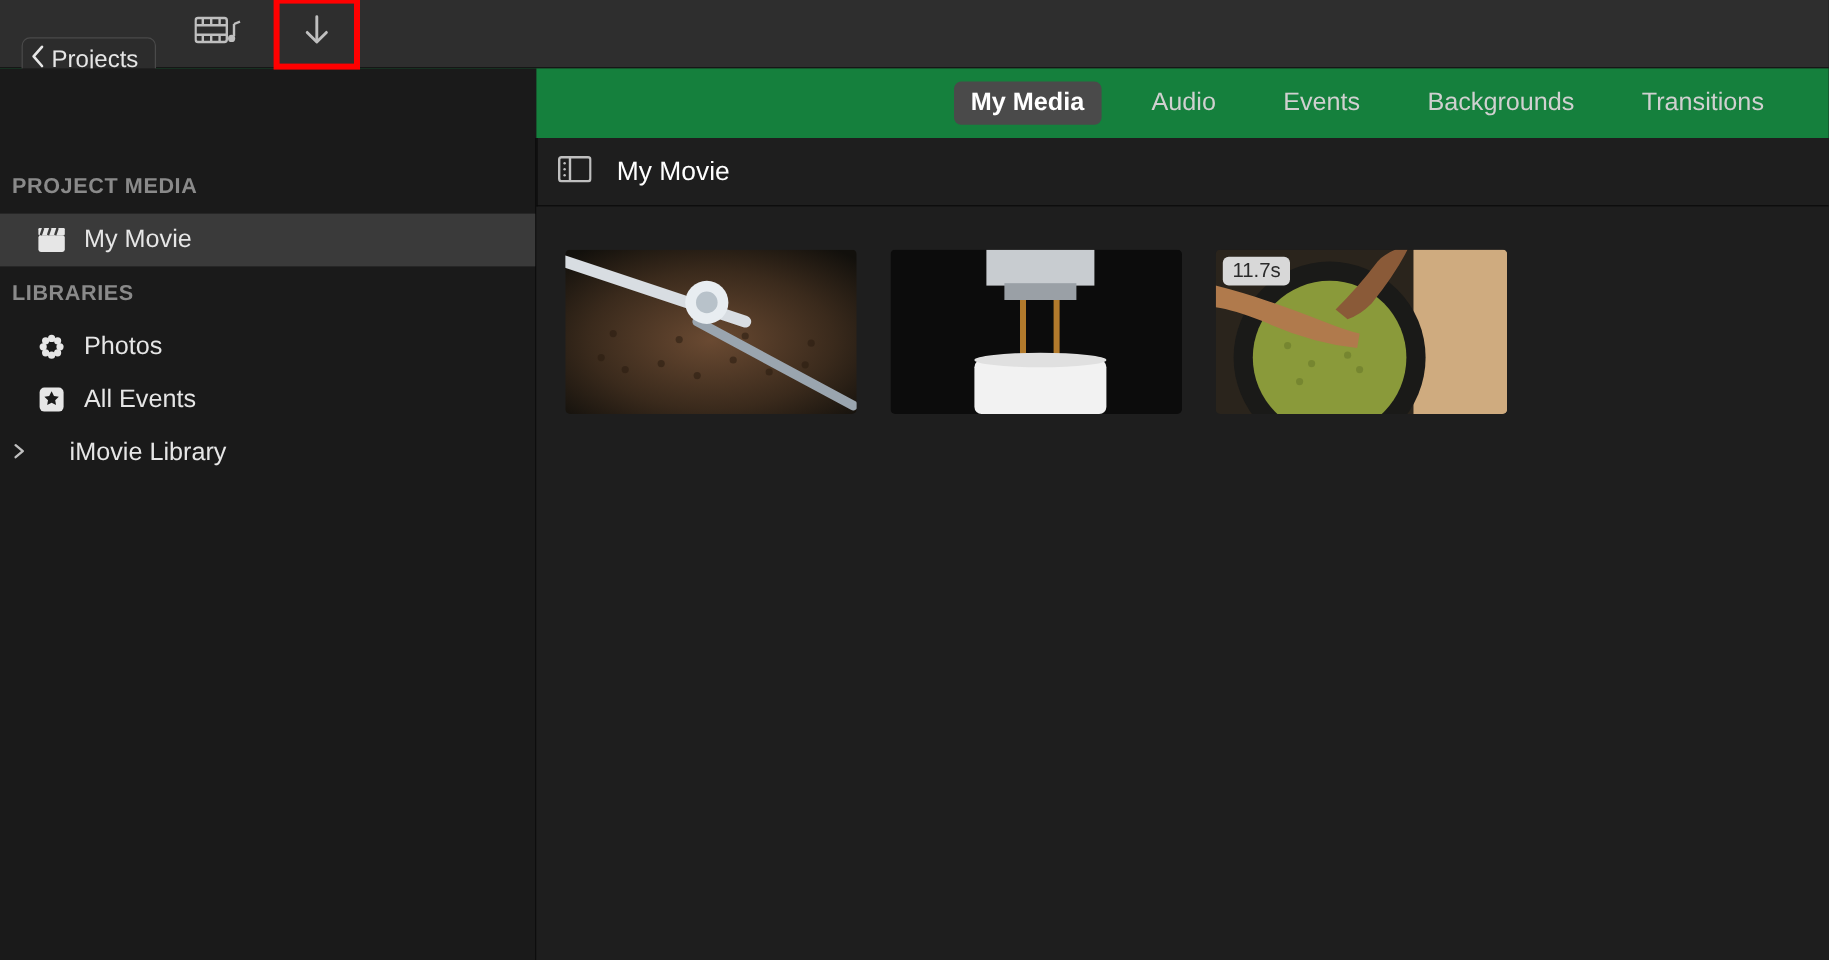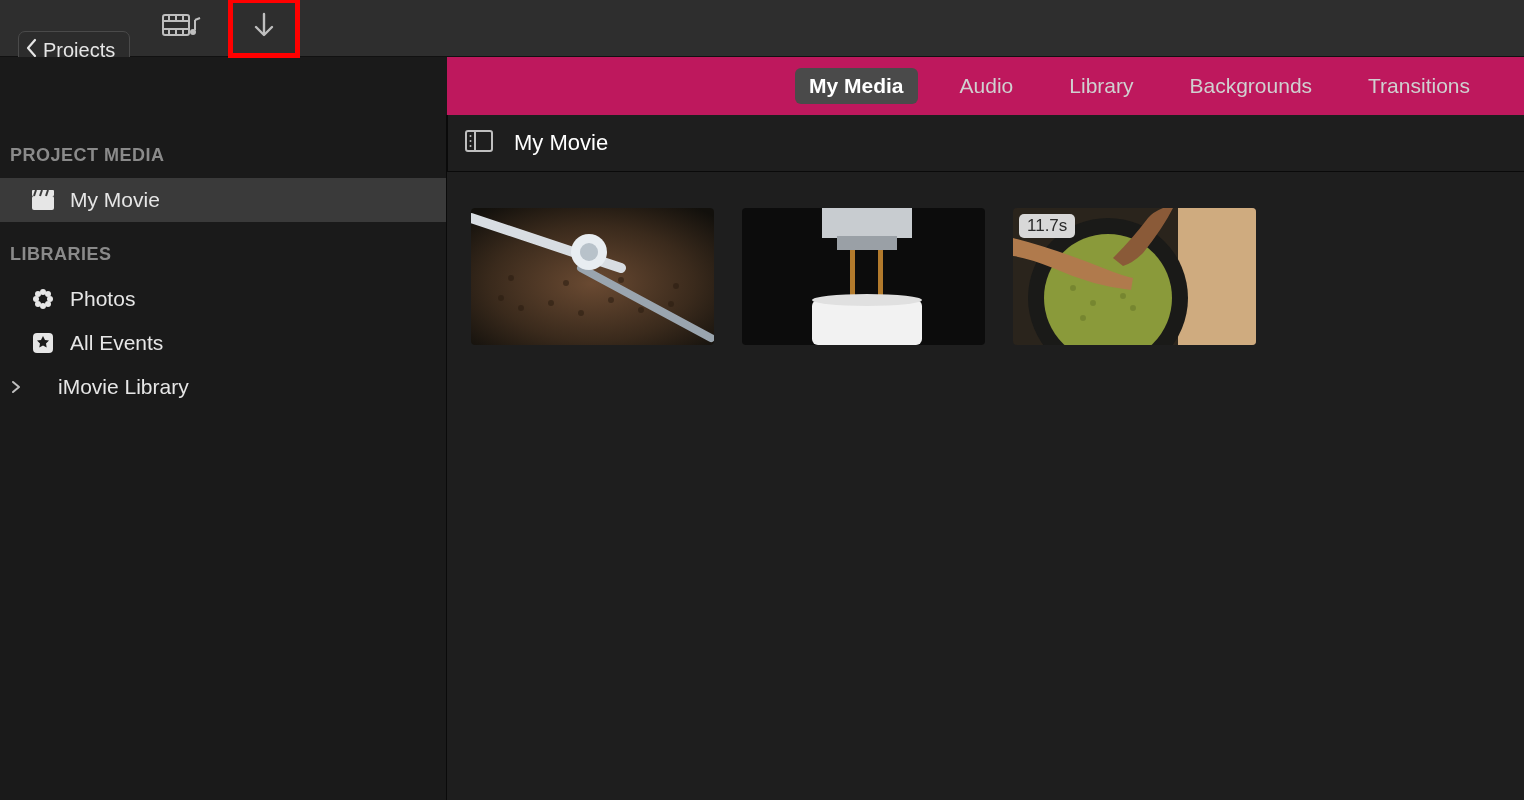--- a/index.html
+++ b/index.html
@@ -45,21 +45,21 @@
     border: 5px solid #ff0000;
     width: 72px; height: 60px;
     margin-left: 26px;
     display: flex; align-items: center; justify-content: center;
     cursor: pointer;
   }
 
   
   .tabstrip {
     height: 58px;
-    background: #be185d;
+    background: #15803d;
     display: flex;
     align-items: center;
     padding-right: 40px;
   }
   .sidebar-top-cap {
     width: 447px; height: 100%;
     background: #1a1a1a;
   }
   .tabstrip-spacer { flex: 1; }
   .tab {
@@ -203,21 +203,21 @@
       </svg>
     </span>
   </div>
 </div>
 
 <div class="tabstrip">
   <div class="sidebar-top-cap"></div>
   <div class="tabstrip-spacer"></div>
   <div class="tab active"><span>My Media</span></div>
   <div class="tab"><span>Audio</span></div>
-  <div class="tab"><span>Library</span></div>
+  <div class="tab"><span>Events</span></div>
   <div class="tab"><span>Backgrounds</span></div>
   <div class="tab"><span>Transitions</span></div>
 </div>
 
 <div class="body">
 
   <div class="sidebar">
     <div class="sidebar-section-header">PROJECT MEDIA</div>
 
     <div class="sidebar-item selected">
@@ -226,21 +226,21 @@
           <rect x="1" y="7" width="22" height="14" rx="2" fill="#e6e6e6"></rect>
           <rect x="1" y="1" width="22" height="6" rx="1" fill="#e6e6e6"></rect>
           <line x1="5" y1="1" x2="3" y2="7" stroke="#3a3a3a" stroke-width="2"></line>
           <line x1="11" y1="1" x2="9" y2="7" stroke="#3a3a3a" stroke-width="2"></line>
           <line x1="17" y1="1" x2="15" y2="7" stroke="#3a3a3a" stroke-width="2"></line>
         </svg>
       </span>
       <span>My Movie</span>
     </div>
 
-    <div class="sidebar-section-header" style="margin-top:14px;">LIBRARIES</div>
+    <div class="sidebar-section-header" style="margin-top:4px;">LIBRARIES</div>
 
     <div class="sidebar-item">
       <span class="icon">
         <svg width="24" height="24" viewBox="0 0 24 24">
           <g fill="#e6e6e6">
             <circle cx="12" cy="5" r="3"></circle>
               <circle cx="12" cy="19" r="3"></circle>
             <circle cx="5" cy="12" r="3"></circle>
               <circle cx="19" cy="12" r="3"></circle>
             <circle cx="7" cy="7" r="3"></circle>

